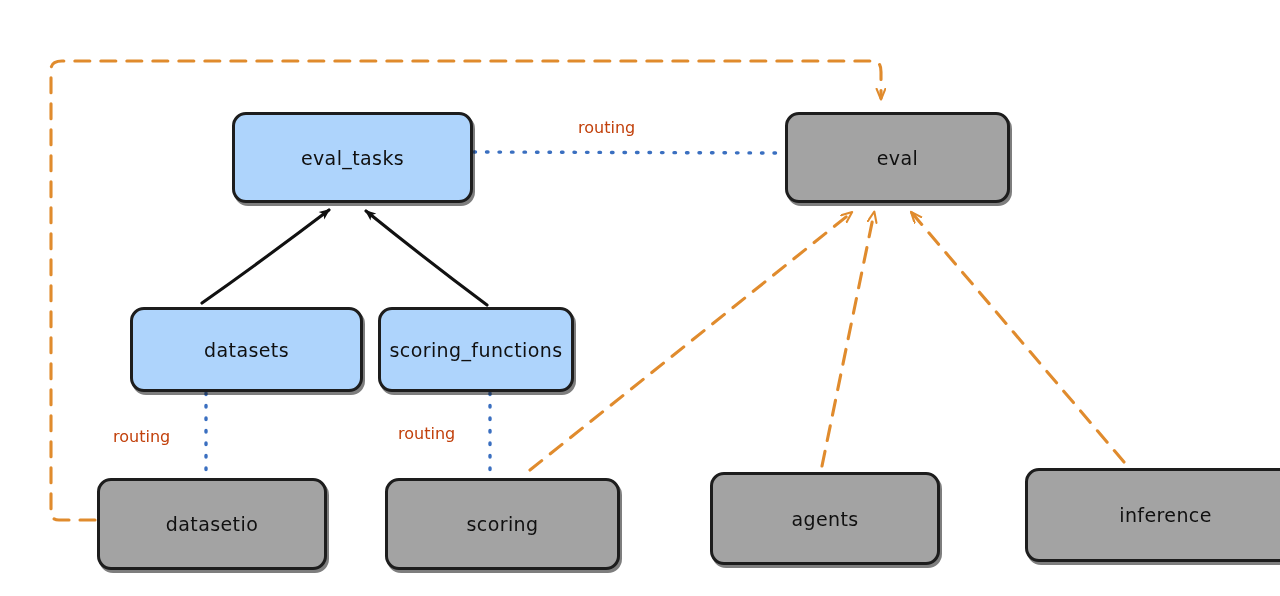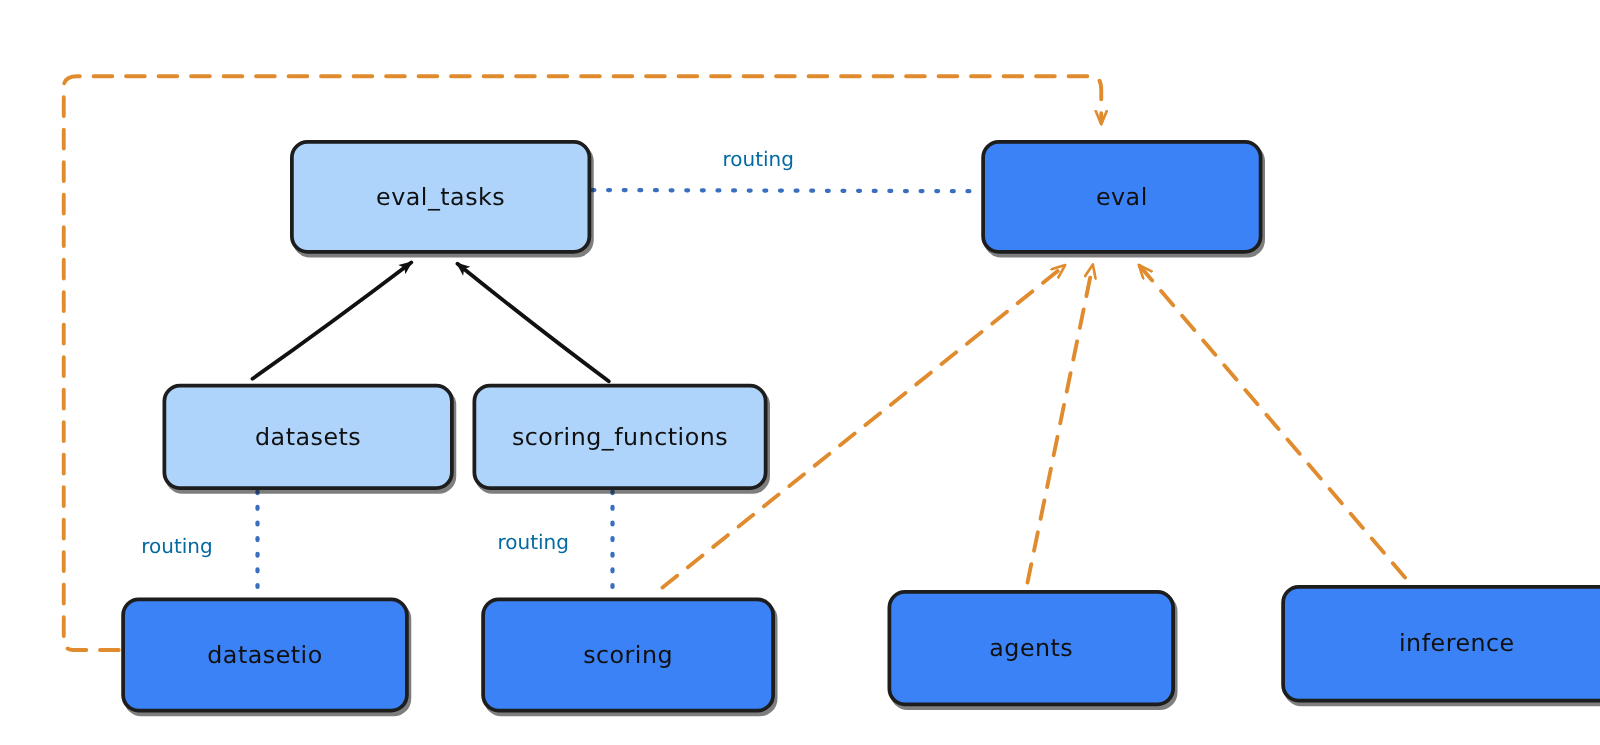--- a/index.html
+++ b/index.html
@@ -19,27 +19,27 @@
     display:flex;align-items:center;justify-content:center;
     border:3px solid #1d1d1d;
     border-radius:14px;
     font-size:19px;
     color:#101010;
     letter-spacing:.4px;
     font-family:"DejaVu Sans", sans-serif;
     box-shadow:2px 3px 0 rgba(20,20,20,.55);
   }
   .node.blue{background:#aed4fc;}
-  .node.green{background:#3b82f6;}
+  .node.green{background:#a3a3a3;}
   .node .label{pointer-events:none;white-space:nowrap;}
 
   .edge-label{
     position:absolute;
     font-size:16px;
-    color:#0369a1;
+    color:#c2410c;
     font-family:"DejaVu Sans", sans-serif;
     white-space:nowrap;
   }
 </style>
 </head>
 <body>
 
 <div id="canvas">
 
   <svg id="wires" viewBox="0 0 1280 596" xmlns="http://www.w3.org/2000/svg">
@@ -76,21 +76,21 @@
   </div>
 
   <div class="node green" style="left:785px;top:112px;width:225px;height:91px;">
     <span class="label">eval</span>
   </div>
 
   <div class="node blue" style="left:97px;top:307px;width:233px;height:85px;margin-left:33px;">
     <span class="label">datasets</span>
   </div>
 
-  <div class="node blue" style="left:378px;top:307px;width:236px;height:85px;">
+  <div class="node blue" style="left:378px;top:307px;width:196px;height:85px;">
     <span class="label">scoring_functions</span>
   </div>
 
   <div class="node green" style="left:97px;top:478px;width:230px;height:92px;">
     <span class="label">datasetio</span>
   </div>
 
   <div class="node green" style="left:385px;top:478px;width:235px;height:92px;">
     <span class="label">scoring</span>
   </div>

